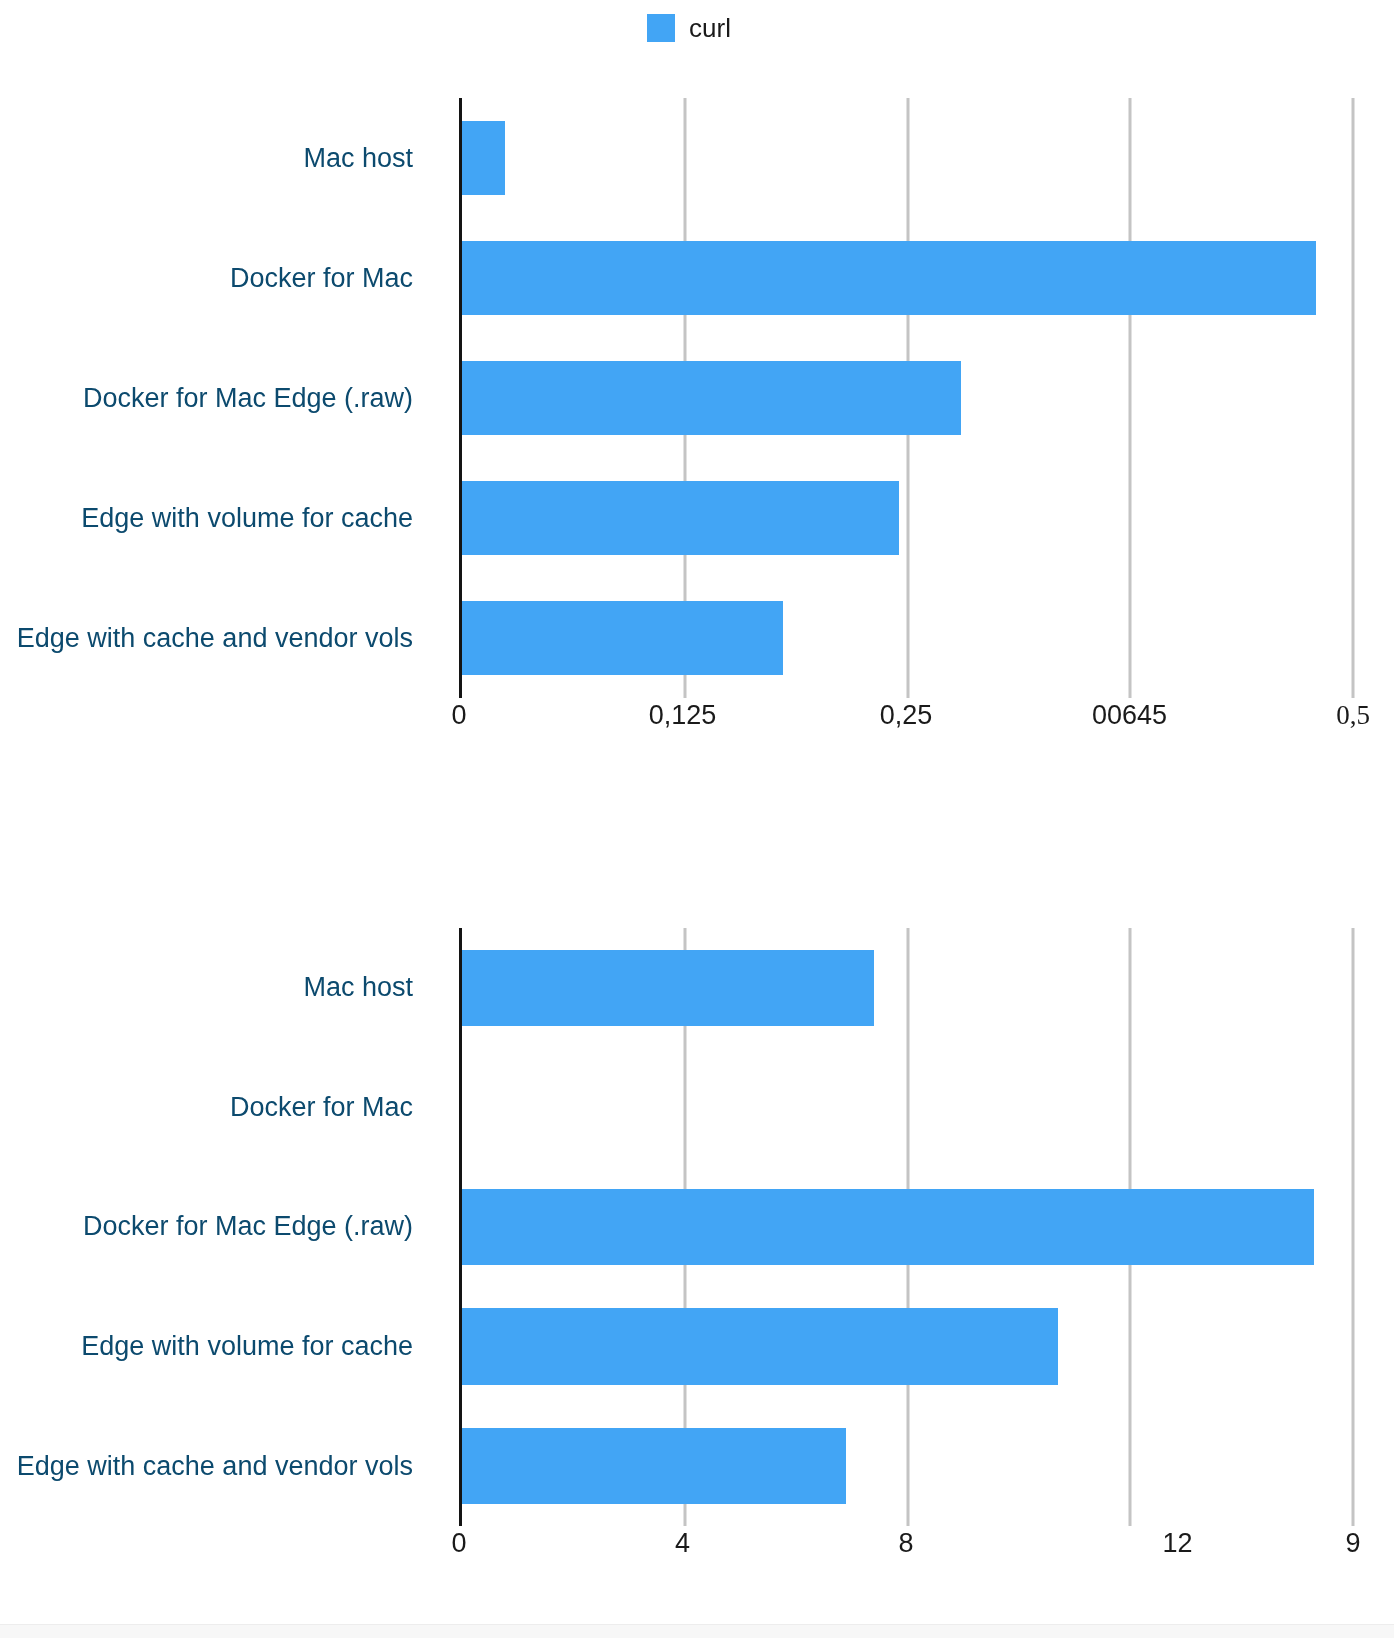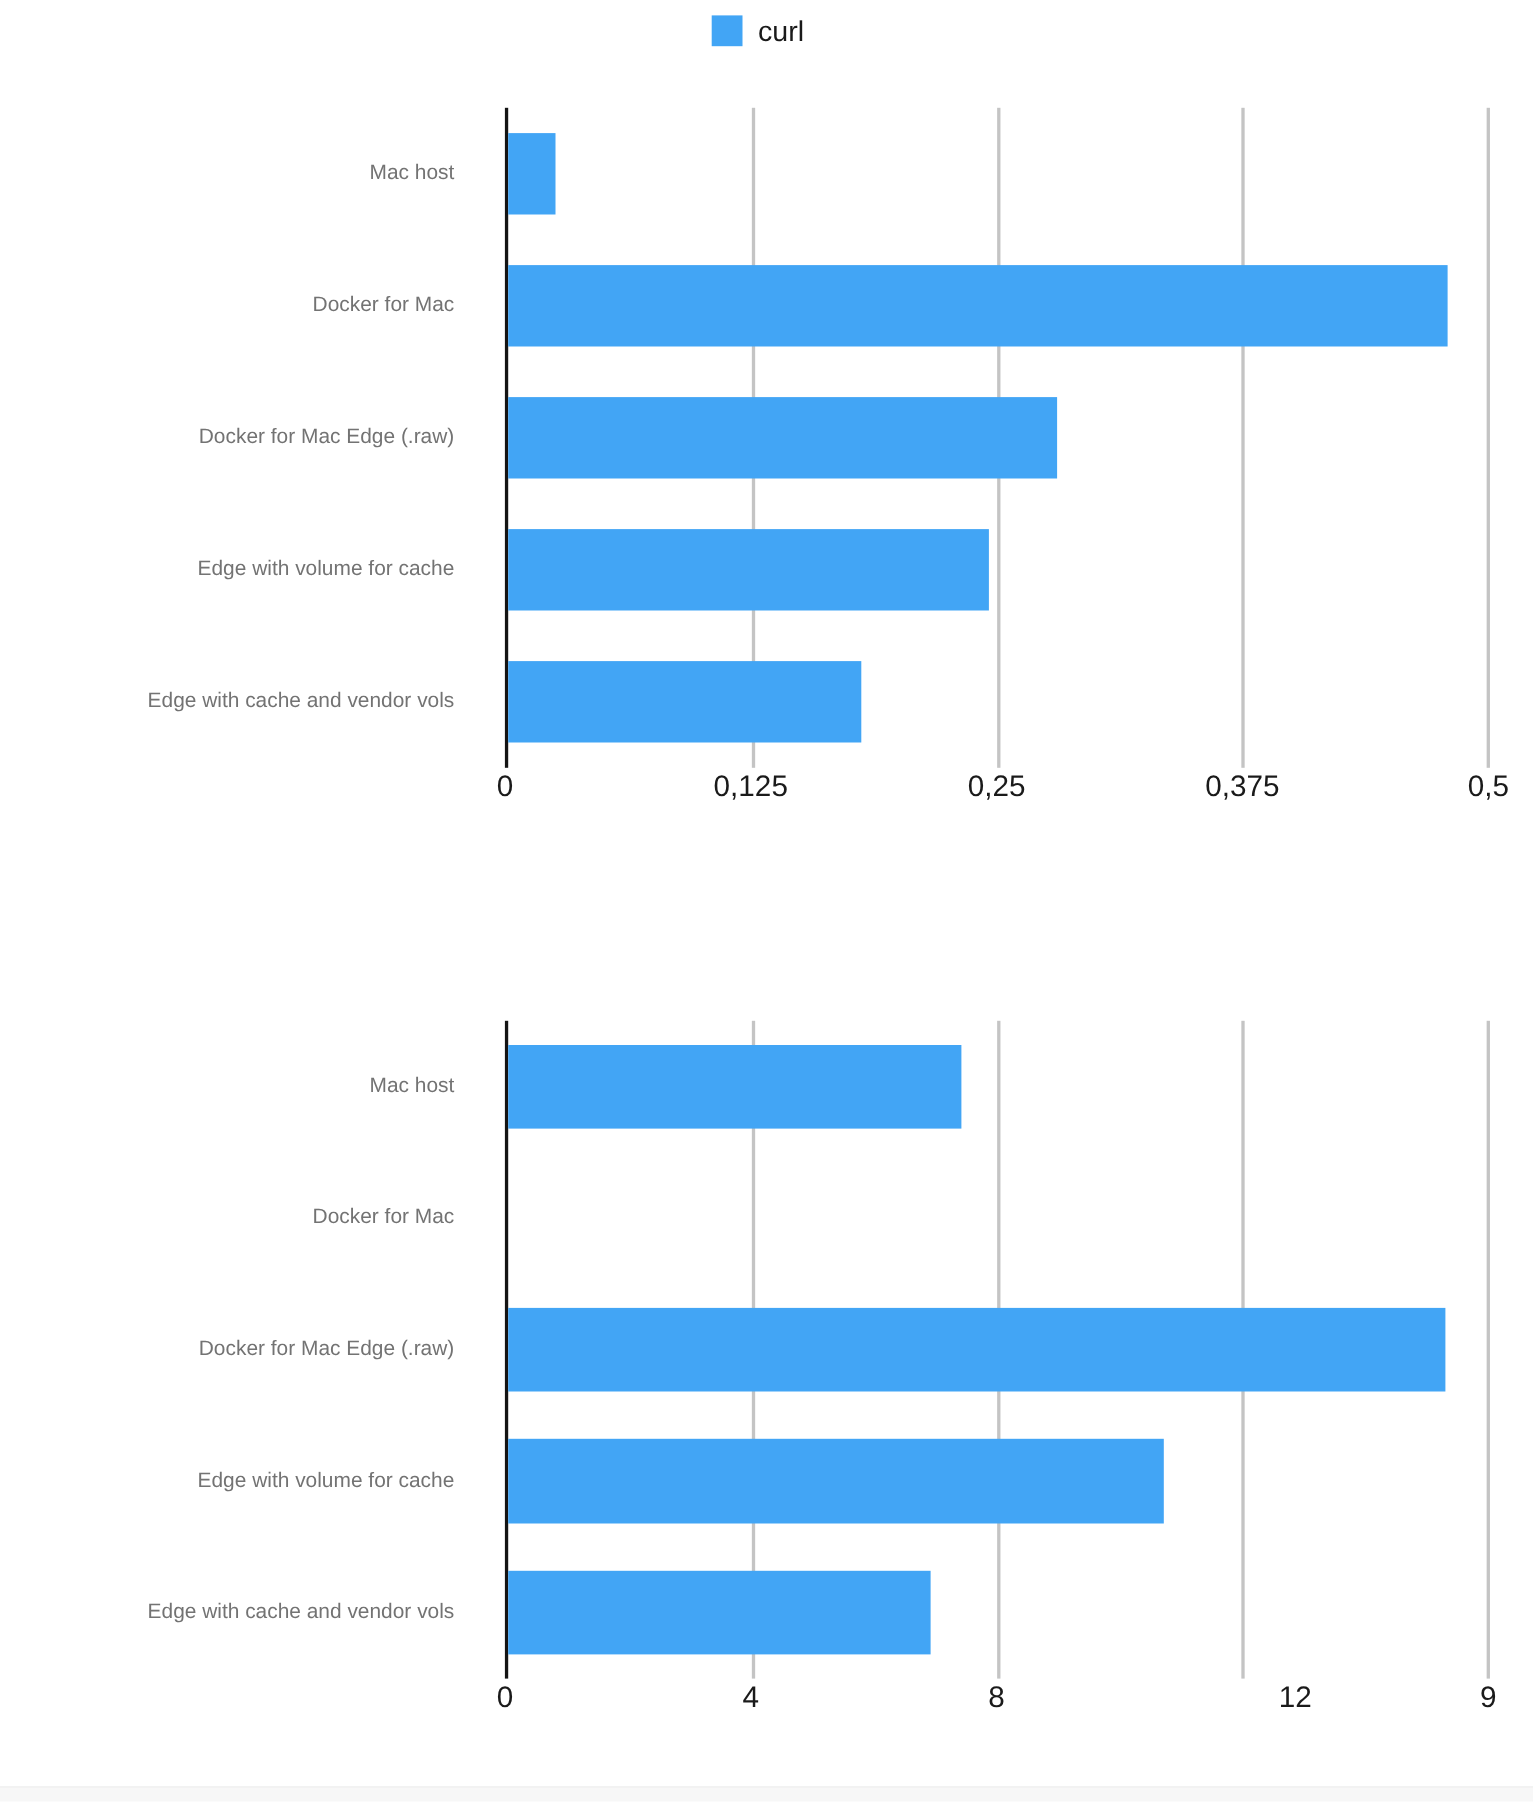--- a/index.html
+++ b/index.html
@@ -100,22 +100,22 @@
     flex-direction: column;
     justify-content: space-around;
   }
   #chart-curl .cat-labels  { top: 98px;  height: 600px; }
   #chart-composer .cat-labels { top: 128px; height: 598px; }
   .cat-label {
     height: 20%;
     display: flex;
     align-items: center;
     justify-content: flex-end;
-    font-size: 19px;
-    color: #737373;
+    font-size: 27px;
+    color: #0c4a6e;
     white-space: nowrap;
     padding-right: 30px;
   }
 
   
   .xticks {
     position: absolute;
     left: 459px;
     width: 894px;
     height: 40px;
@@ -182,22 +182,22 @@
           <div class="row">
             <div class="bar" style="width: 36%; background: rgb(66, 165, 245);"></div>
           </div>
         </div>
     </div>
 
     <div class="xticks">
         <div class="xtick" style="left: 0%;">0</div>
         <div class="xtick" style="left: 25%;">0,125</div>
         <div class="xtick" style="left: 50%;">0,25</div>
-        <div class="xtick" style="left: 75%;">0,375</div>
-        <div class="xtick" style="left: 100%;">0,5</div>
+        <div class="xtick" style="left: 75%;">00645</div>
+        <div class="xtick" style="left: 100%; font-family: Liberation Serif, serif;">0,5</div>
       </div>
   </div>
 
   <div class="chart-block" id="chart-composer">
 
 
     <div class="cat-labels">
       <div class="cat-label">Mac host</div>
       <div class="cat-label">Docker for Mac</div>
       <div class="cat-label">Docker for Mac Edge (.raw)</div>

